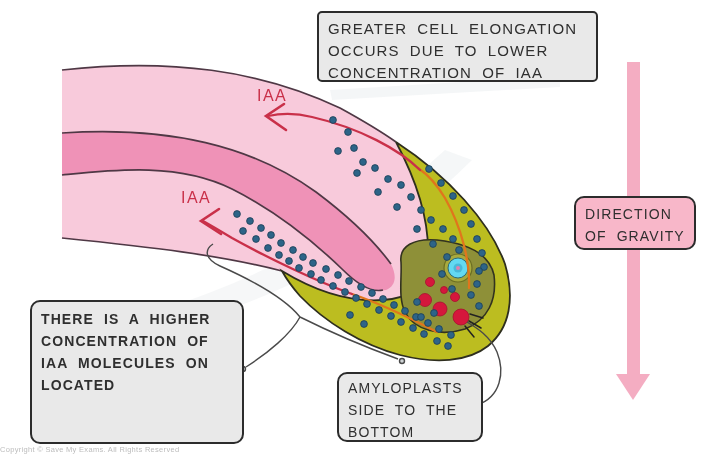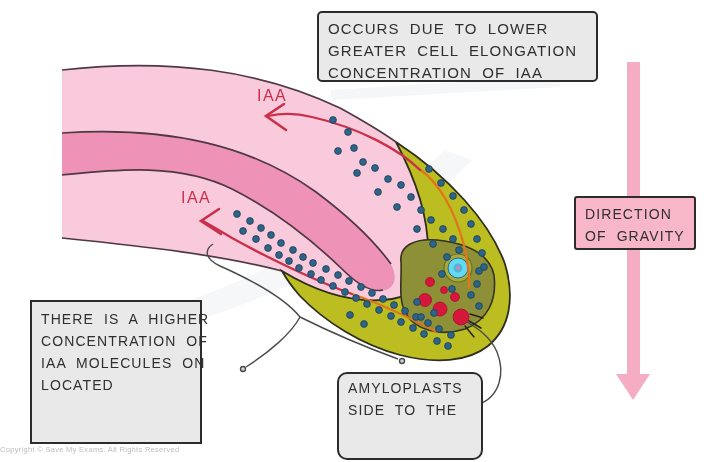--- a/index.html
+++ b/index.html
@@ -4,23 +4,23 @@
 <style>
   html,body{margin:0;padding:0;background:#ffffff;}
   .canvas{position:relative;width:720px;height:462px;background:#ffffff;overflow:hidden;
           font-family:"Liberation Sans",sans-serif;}
   svg{position:absolute;left:0;top:0;}
   .callout{position:absolute;box-sizing:border-box;background:#e9e9e9;border:2px solid #2c2c2c;
            color:#2f2f2f;font-size:14px;line-height:22px;letter-spacing:1.1px;word-spacing:5px;
            padding:5px 9px;}
   .callout .ln{white-space:nowrap;}
   .box-elongation{left:317px;top:11px;width:281px;height:71px;border-radius:5px;font-size:15px;}
-  .box-concentration{left:30px;top:300px;width:172px;height:144px;border-radius:0;padding-top:6px;}
-  .box-sink{left:337px;top:372px;width:146px;height:88px;border-radius:10px;padding-top:3px;}
-  .box-gravity{left:574px;top:196px;width:122px;height:54px;border-radius:3px;
+  .box-concentration{left:30px;top:300px;width:214px;height:144px;border-radius:10px;padding-top:6px;font-weight:bold;}
+  .box-sink{left:337px;top:372px;width:146px;height:70px;border-radius:10px;padding-top:3px;}
+  .box-gravity{left:574px;top:196px;width:122px;height:54px;border-radius:10px;
                background:#f8b7c9;border:2px solid #2c2c2c;}
   .iaa-label{position:absolute;color:#c93049;font-weight:normal;font-size:16px;letter-spacing:1.5px;}
   .iaa-upper{left:257px;top:87px;}
   .iaa-lower{left:181px;top:189px;}
   .copyright{position:absolute;left:0;right:0;top:445px;text-align:left;color:#bcbcbc;
              font-size:7.5px;letter-spacing:0.3px;}
 </style>
 </head>
 <body>
 
@@ -184,35 +184,36 @@
       <circle cx="477" cy="406" r="2.5" fill="#cfd4d6"></circle>
     </g>
 
     <g fill="#f4adc2">
       <rect x="627" y="62" width="13" height="315"></rect>
       <polygon points="616,374 650,374 633,400"></polygon>
     </g>
   </svg>
 
   <div class="callout box-elongation">
+    <div class="ln">GREATER CELL ELONGATION</div>
     <div class="ln">OCCURS DUE TO LOWER</div>
-    <div class="ln">GREATER CELL ELONGATION</div>
     <div class="ln">CONCENTRATION OF IAA</div>
   </div>
 
   <div class="callout box-concentration">
     <div class="ln">THERE IS A HIGHER</div>
     <div class="ln">CONCENTRATION OF</div>
     <div class="ln">IAA MOLECULES ON</div>
     <div class="ln">LOCATED</div>
   </div>
 
   <div class="callout box-sink">
     <div class="ln">AMYLOPLASTS</div>
     <div class="ln">SIDE TO THE</div>
+    <div class="ln">BOTTOM</div>
   </div>
 
   <div class="callout box-gravity">
     <div class="ln">DIRECTION</div>
     <div class="ln">OF GRAVITY</div>
   </div>
 
   <div class="iaa-label iaa-upper">IAA</div>
   <div class="iaa-label iaa-lower">IAA</div>
 

